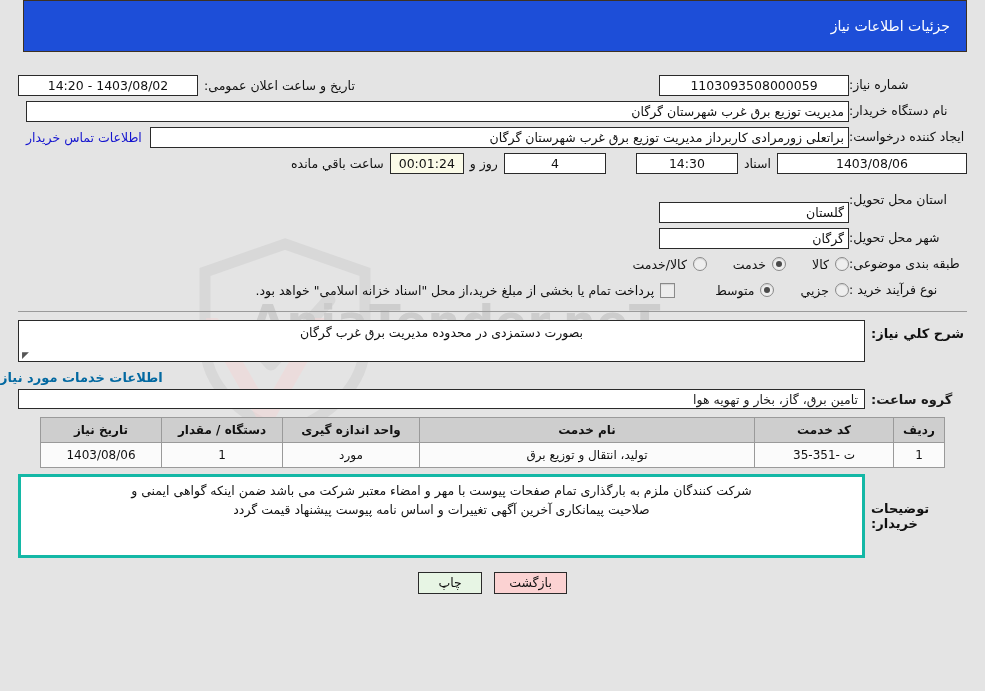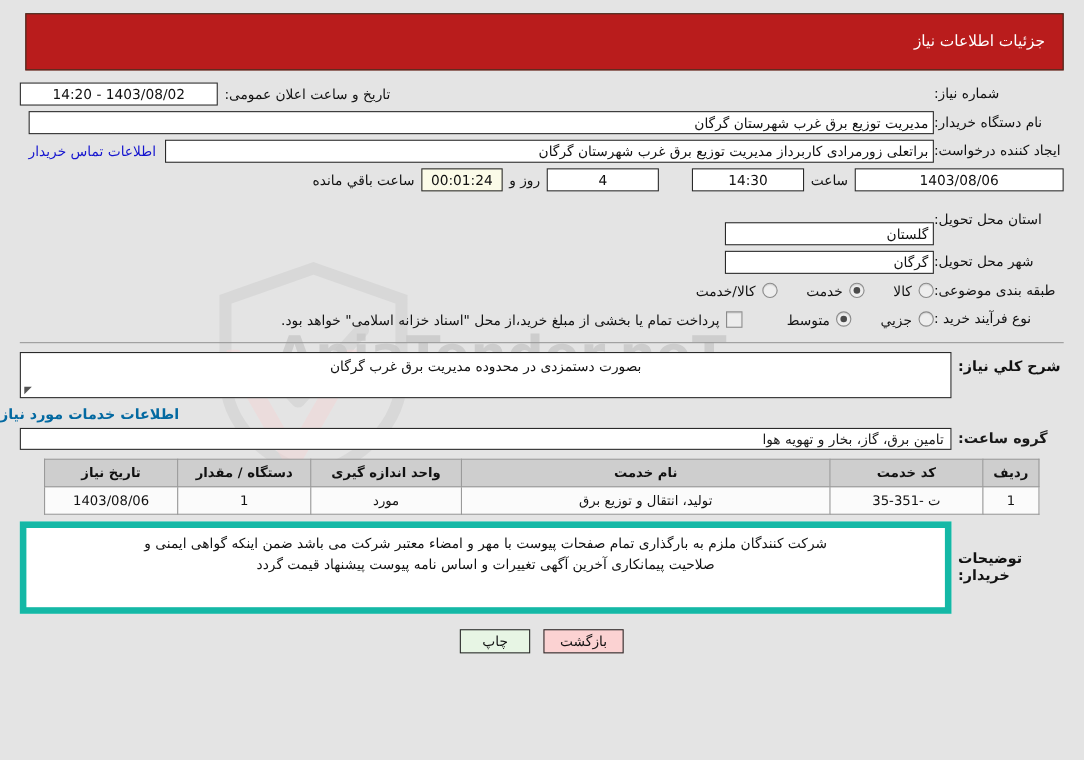--- a/index.html
+++ b/index.html
@@ -30,23 +30,23 @@
     color:#c9c9c9;opacity:.85;direction:ltr;letter-spacing:1px;
   }
   .wm-v{
     position:absolute;left:220px;top:330px;
     font-size:120px;font-weight:bold;color:#e8cfcf;opacity:.55;
     direction:ltr;
   }
 
   
   .titlebar{
-    position:absolute;right:18px;top:12px;
+    position:absolute;right:18px;top:0;
     width:944px;height:52px;
-    background:#b91c1c;
+    background:#1d4ed8;
     border:1px solid #3d3122;
     box-sizing:border-box;
     color:#ffffff;
     display:flex;align-items:center;justify-content:flex-start;
     padding-right:16px;
     font-size:14px;
     z-index:2;
   }
 
   
@@ -186,21 +186,21 @@
 
   
   .notes-sec{padding:6px 18px 0 18px;}
   .notes-lbl{
     width:96px;flex:0 0 96px;text-align:left;padding-left:6px;
     font-weight:bold;font-size:13px;color:#111;
     display:flex;align-items:center;
     min-height:84px;
   }
   .notes-ta{
-    flex:1;background:#fff;border:6px solid #14b8a6;
+    flex:1;background:#fff;border:3px solid #14b8a6;
     min-height:84px;font-size:12.5px;line-height:1.55;
     padding:4px 8px 10px 8px;box-sizing:border-box;
     text-align:center;position:relative;color:#111;
   }
 
   
   .btnbar{
     display:flex;justify-content:center;align-items:center;
     gap:12px;padding:14px 0 0 0;
   }
@@ -234,39 +234,40 @@
   <div class="titlebar">
     <span>جزئیات اطلاعات نیاز</span>
   </div>
 
   <div class="content">
 
     <div class="form-area">
 
       <div class="row">
         <div class="lbl">شماره نیاز:</div>
+        <div class="fld" style="width:180px;">1103093508000059</div>
         <div style="flex:1;"></div>
         <div class="inline-lbl">تاریخ و ساعت اعلان عمومی:</div>
         <div class="fld" style="width:170px;">1403/08/02 - 14:20</div>
       </div>
 
       <div class="row">
         <div class="lbl">نام دستگاه خریدار:</div>
         <div class="fld left-al" style="flex:1;margin-left:8px;">مدیریت توزیع برق غرب شهرستان گرگان</div>
       </div>
 
       <div class="row">
         <div class="lbl">ایجاد کننده درخواست:</div>
         <div class="fld left-al" style="flex:1;">براتعلی زورمرادی کاربرداز مدیریت توزیع برق غرب شهرستان گرگان</div>
         <a class="link">اطلاعات تماس خریدار</a>
       </div>
 
       <div class="row">
         <div class="fld" style="width:180px;">1403/08/06</div>
-        <div class="inline-lbl">ساعت</div>
+        <div class="inline-lbl">اسناد</div>
         <div class="fld" style="width:92px;">14:30</div>
         <div style="width:30px;"></div>
         <div class="fld" style="width:92px;">4</div>
         <div class="inline-lbl">روز و</div>
         <div class="fld yellow" style="width:64px;">00:01:24</div>
         <div class="inline-lbl">ساعت باقي مانده</div>
       </div>
 
       <div class="row">
         <div class="lbl">استان محل تحویل:</div>

